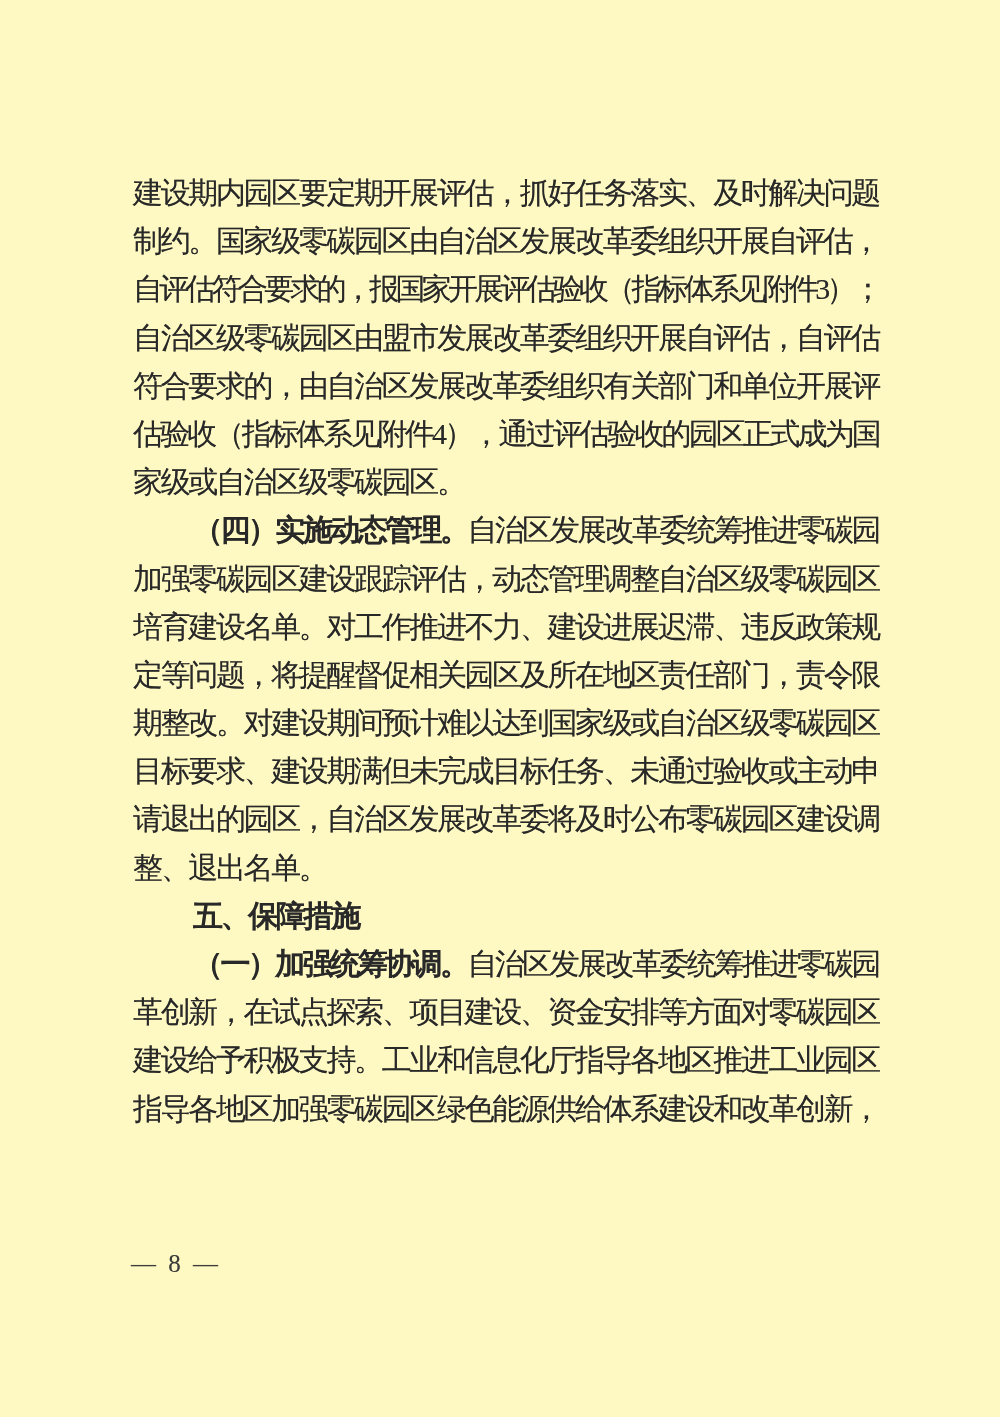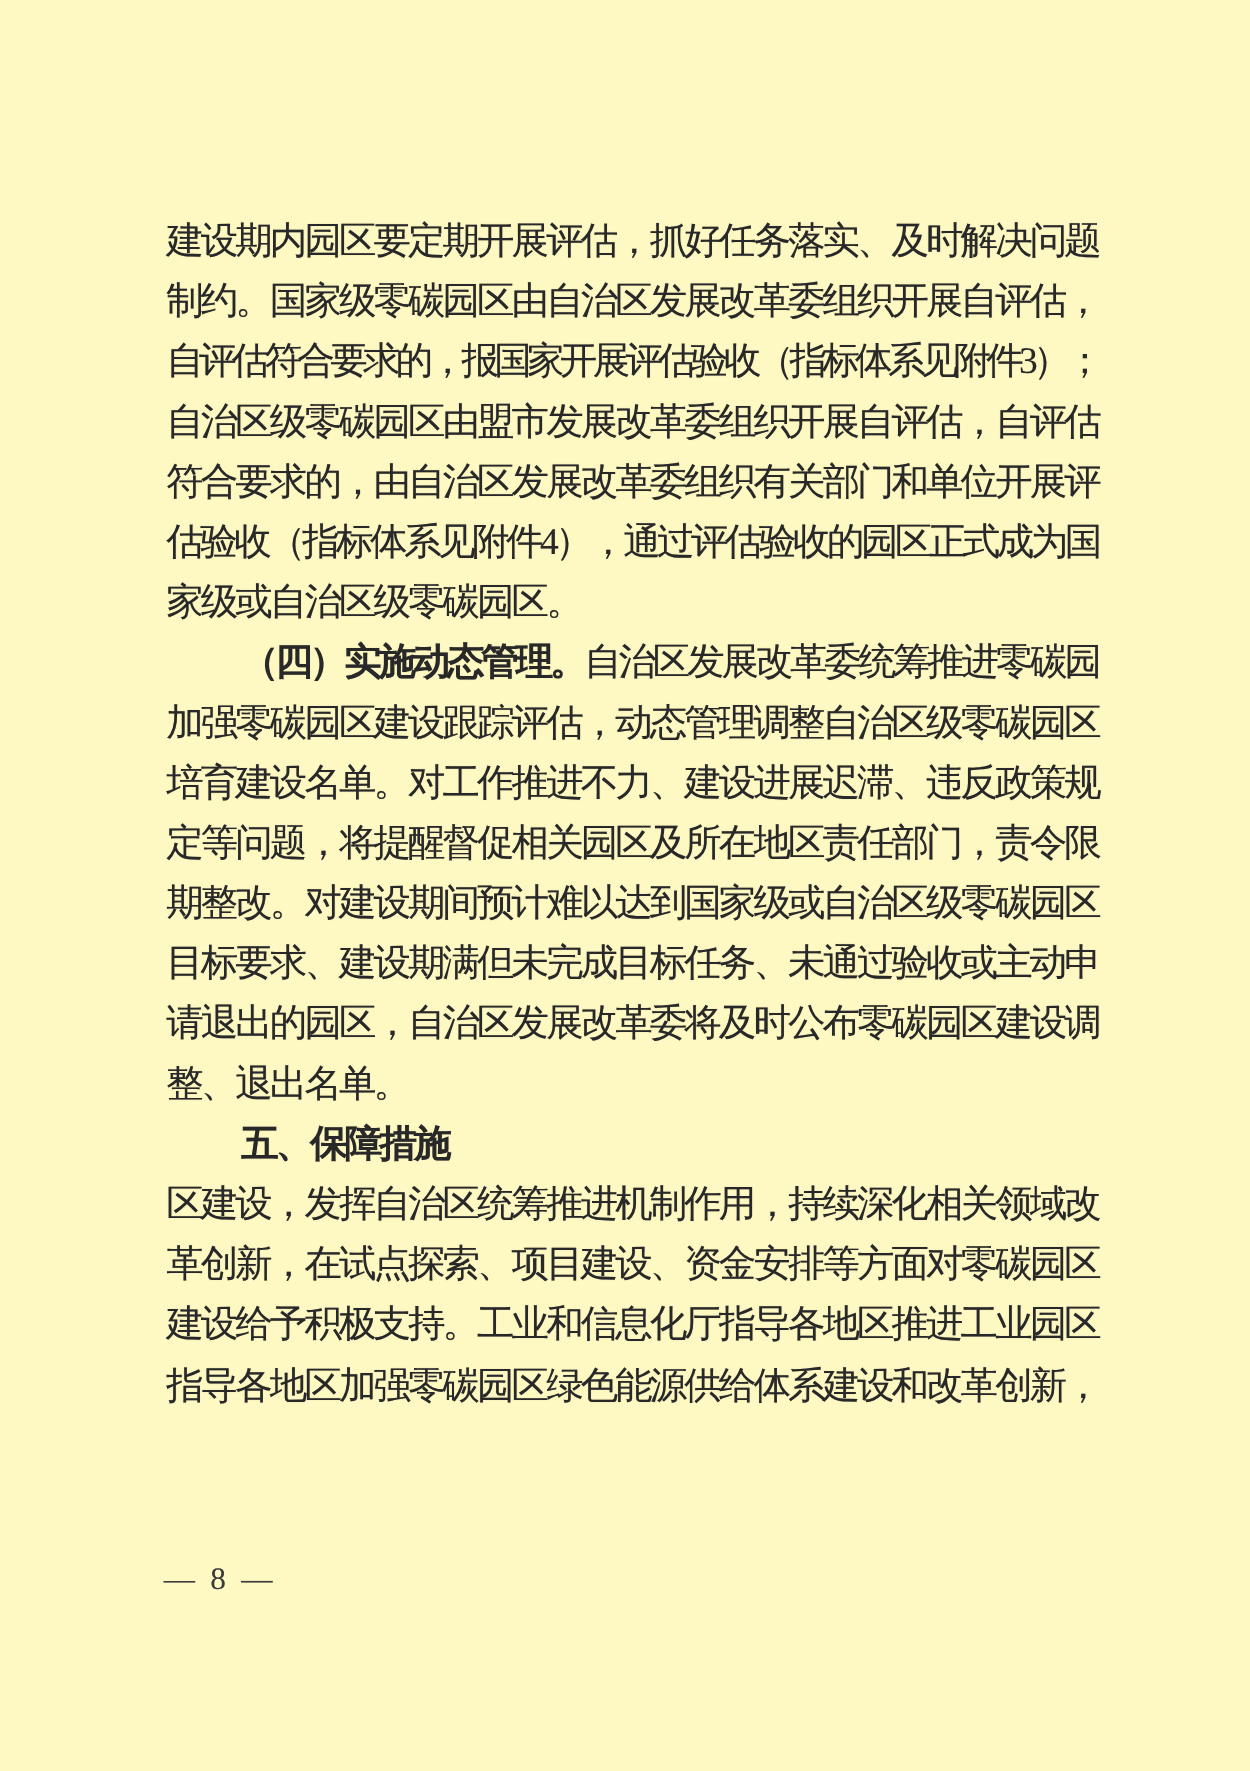--- a/index.html
+++ b/index.html
@@ -62,19 +62,19 @@
       <div class="line"><span class="measure" style="letter-spacing: -2.37037px;"><span class="txt">家级或自治区级零碳园区。</span></span></div>
       <div class="line indent"><span class="measure" style="letter-spacing: -2.56px;"><span class="lead">（四）实施动态管理。</span><span class="txt">自治区发展改革委统筹推进零碳园</span></span></div>
       <div class="line"><span class="measure" style="letter-spacing: -2.37037px;"><span class="txt">加强零碳园区建设跟踪评估，动态管理调整自治区级零碳园区</span></span></div>
       <div class="line"><span class="measure" style="letter-spacing: -2.37037px;"><span class="txt">培育建设名单。对工作推进不力、建设进展迟滞、违反政策规</span></span></div>
       <div class="line"><span class="measure" style="letter-spacing: -2.37037px;"><span class="txt">定等问题，将提醒督促相关园区及所在地区责任部门，责令限</span></span></div>
       <div class="line"><span class="measure" style="letter-spacing: -2.37037px;"><span class="txt">期整改。对建设期间预计难以达到国家级或自治区级零碳园区</span></span></div>
       <div class="line"><span class="measure" style="letter-spacing: -2.37037px;"><span class="txt">目标要求、建设期满但未完成目标任务、未通过验收或主动申</span></span></div>
       <div class="line"><span class="measure" style="letter-spacing: -2.37037px;"><span class="txt">请退出的园区，自治区发展改革委将及时公布零碳园区建设调</span></span></div>
       <div class="line"><span class="measure" style="letter-spacing: -2.37037px;"><span class="txt">整、退出名单。</span></span></div>
       <div class="line indent heading"><span class="measure" style="letter-spacing: -2.37037px;"><span class="txt">五、保障措施</span></span></div>
-      <div class="line"><span class="measure" style="letter-spacing: -2.37037px;"><span class="txt">区建设，发挥自治区统筹推进机制作用，持续深化相关领域改</span></span></div>
+      <div class="line indent"><span class="measure" style="letter-spacing: -2.56px;"><span class="lead">（一）加强统筹协调。</span><span class="txt">自治区发展改革委统筹推进零碳园</span></span></div>
       <div class="line"><span class="measure" style="letter-spacing: -2.37037px;"><span class="txt">革创新，在试点探索、项目建设、资金安排等方面对零碳园区</span></span></div>
       <div class="line"><span class="measure" style="letter-spacing: -2.37037px;"><span class="txt">建设给予积极支持。工业和信息化厅指导各地区推进工业园区</span></span></div>
       <div class="line"><span class="measure" style="letter-spacing: -2.37037px;"><span class="txt">指导各地区加强零碳园区绿色能源供给体系建设和改革创新，</span></span></div>
     </div>
   <div class="page-number">— 8 —</div>
 </div>
 
 </body></html>

